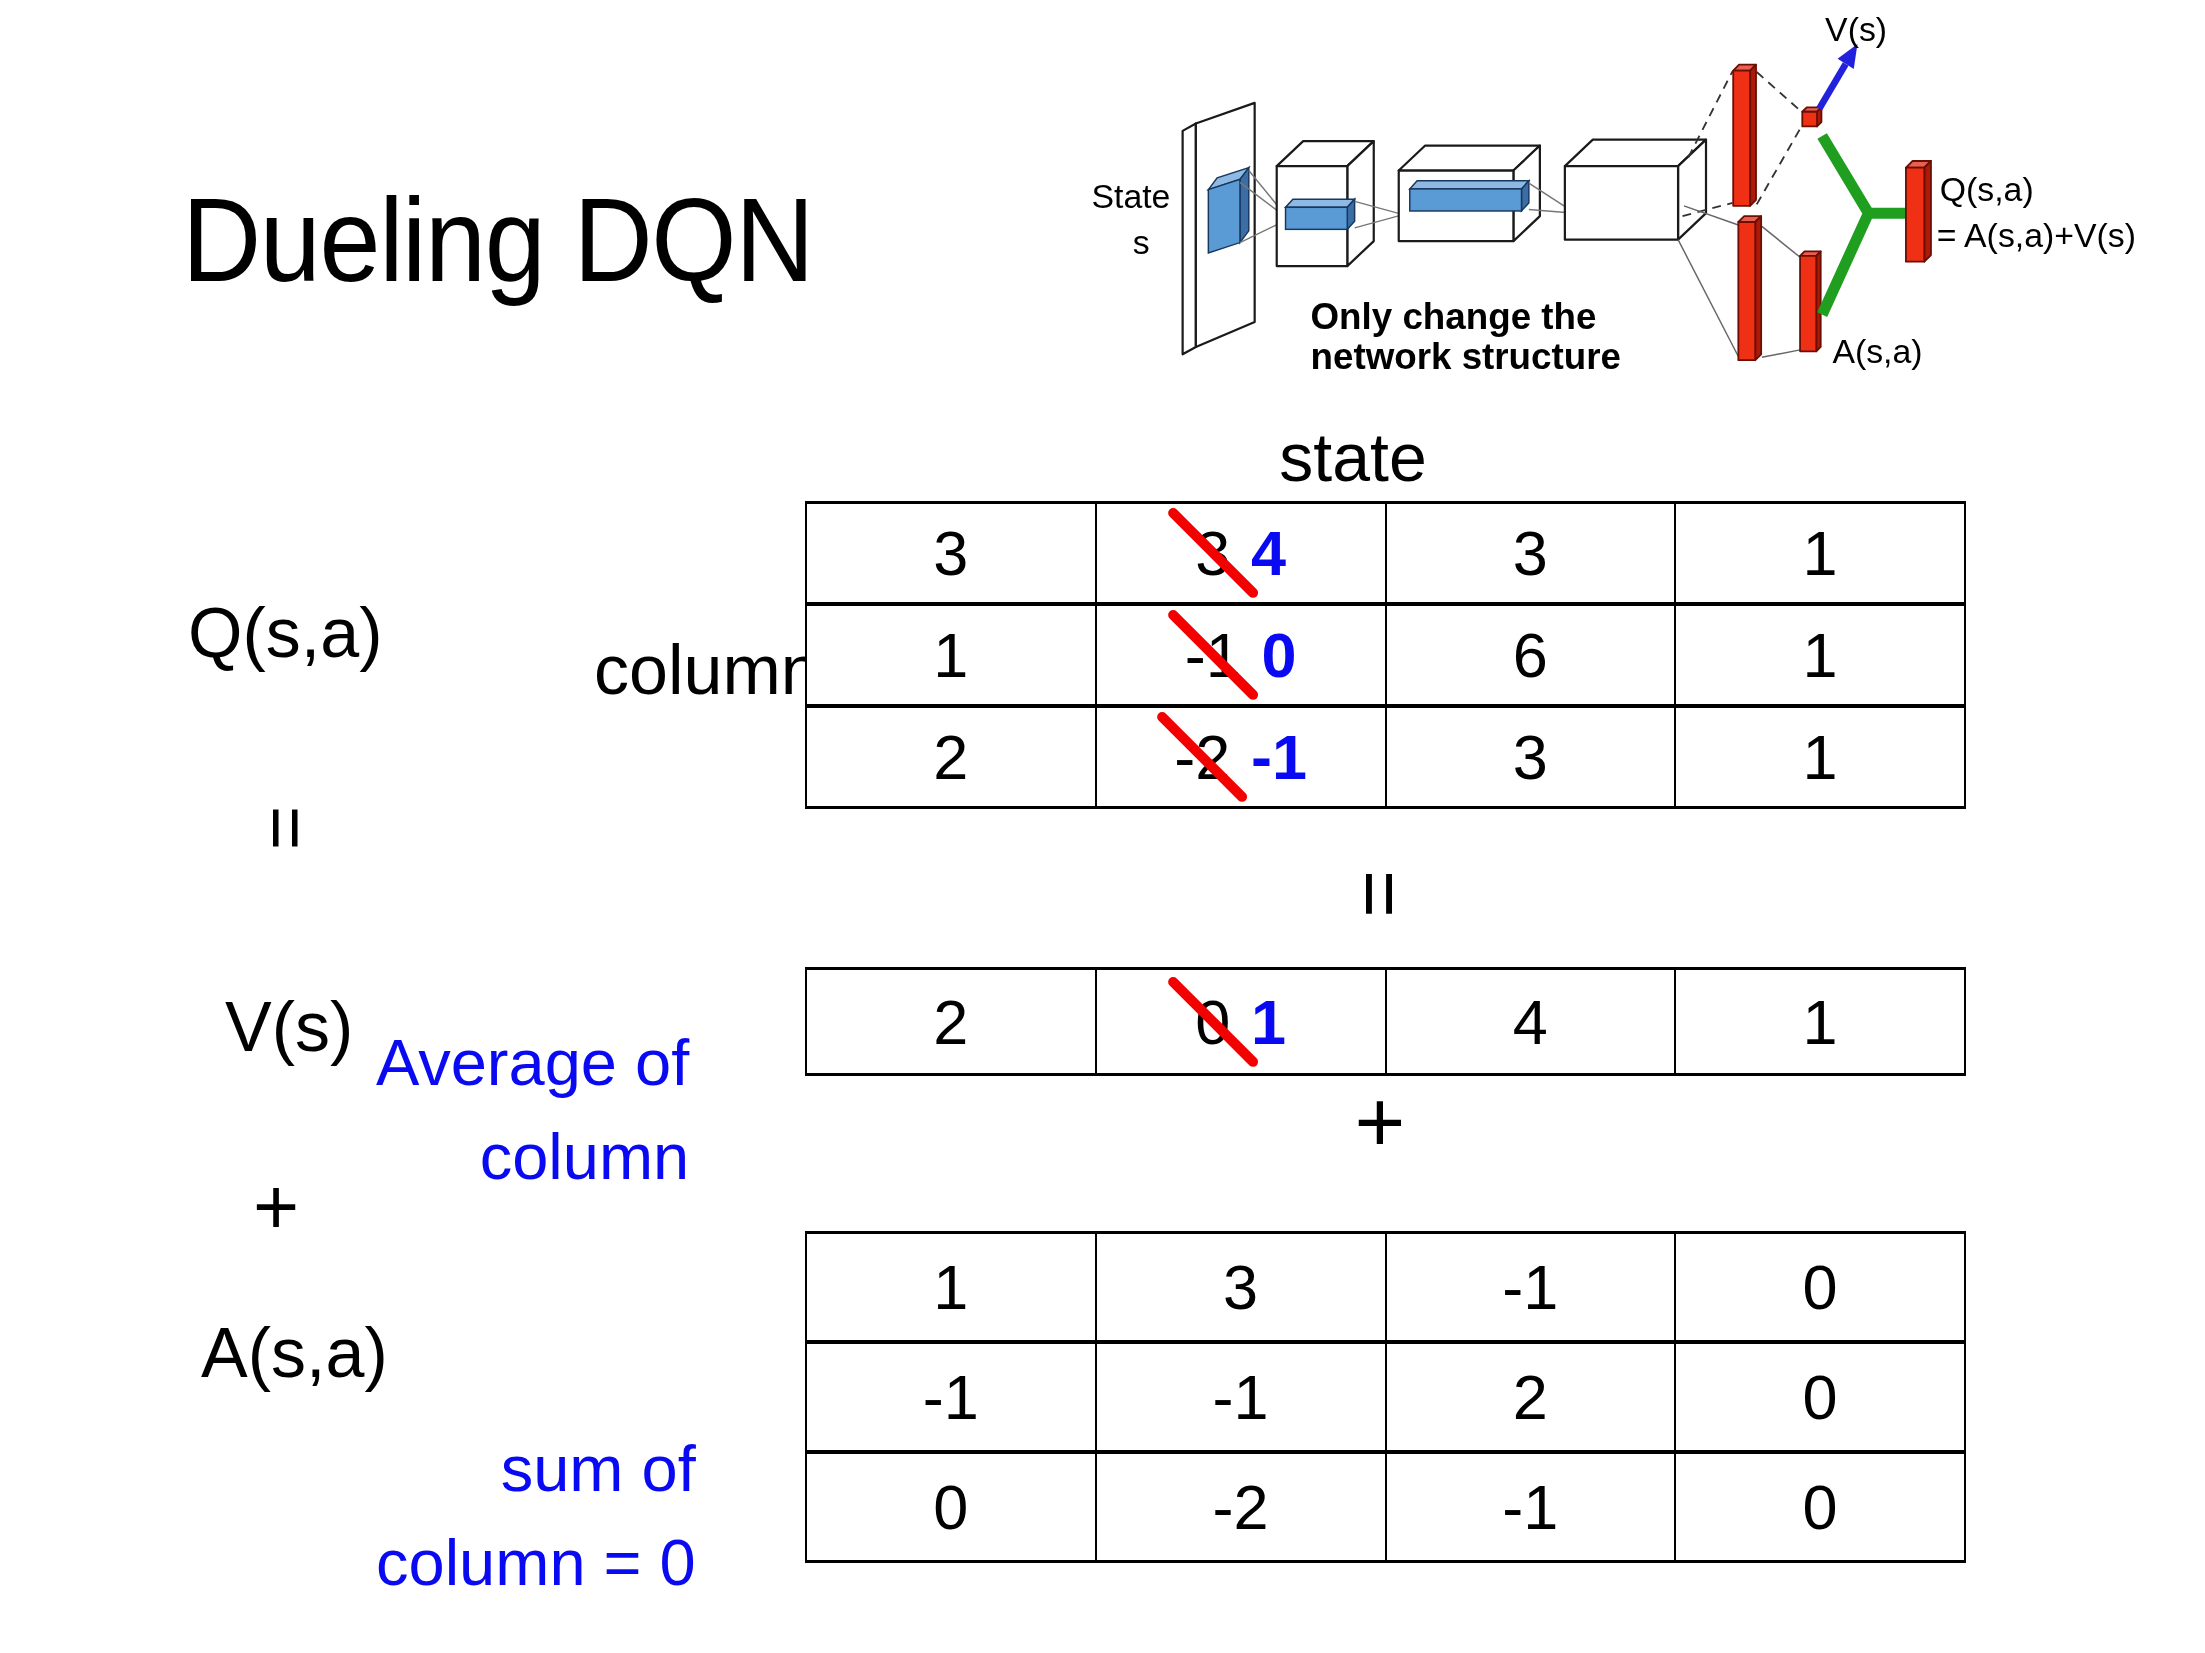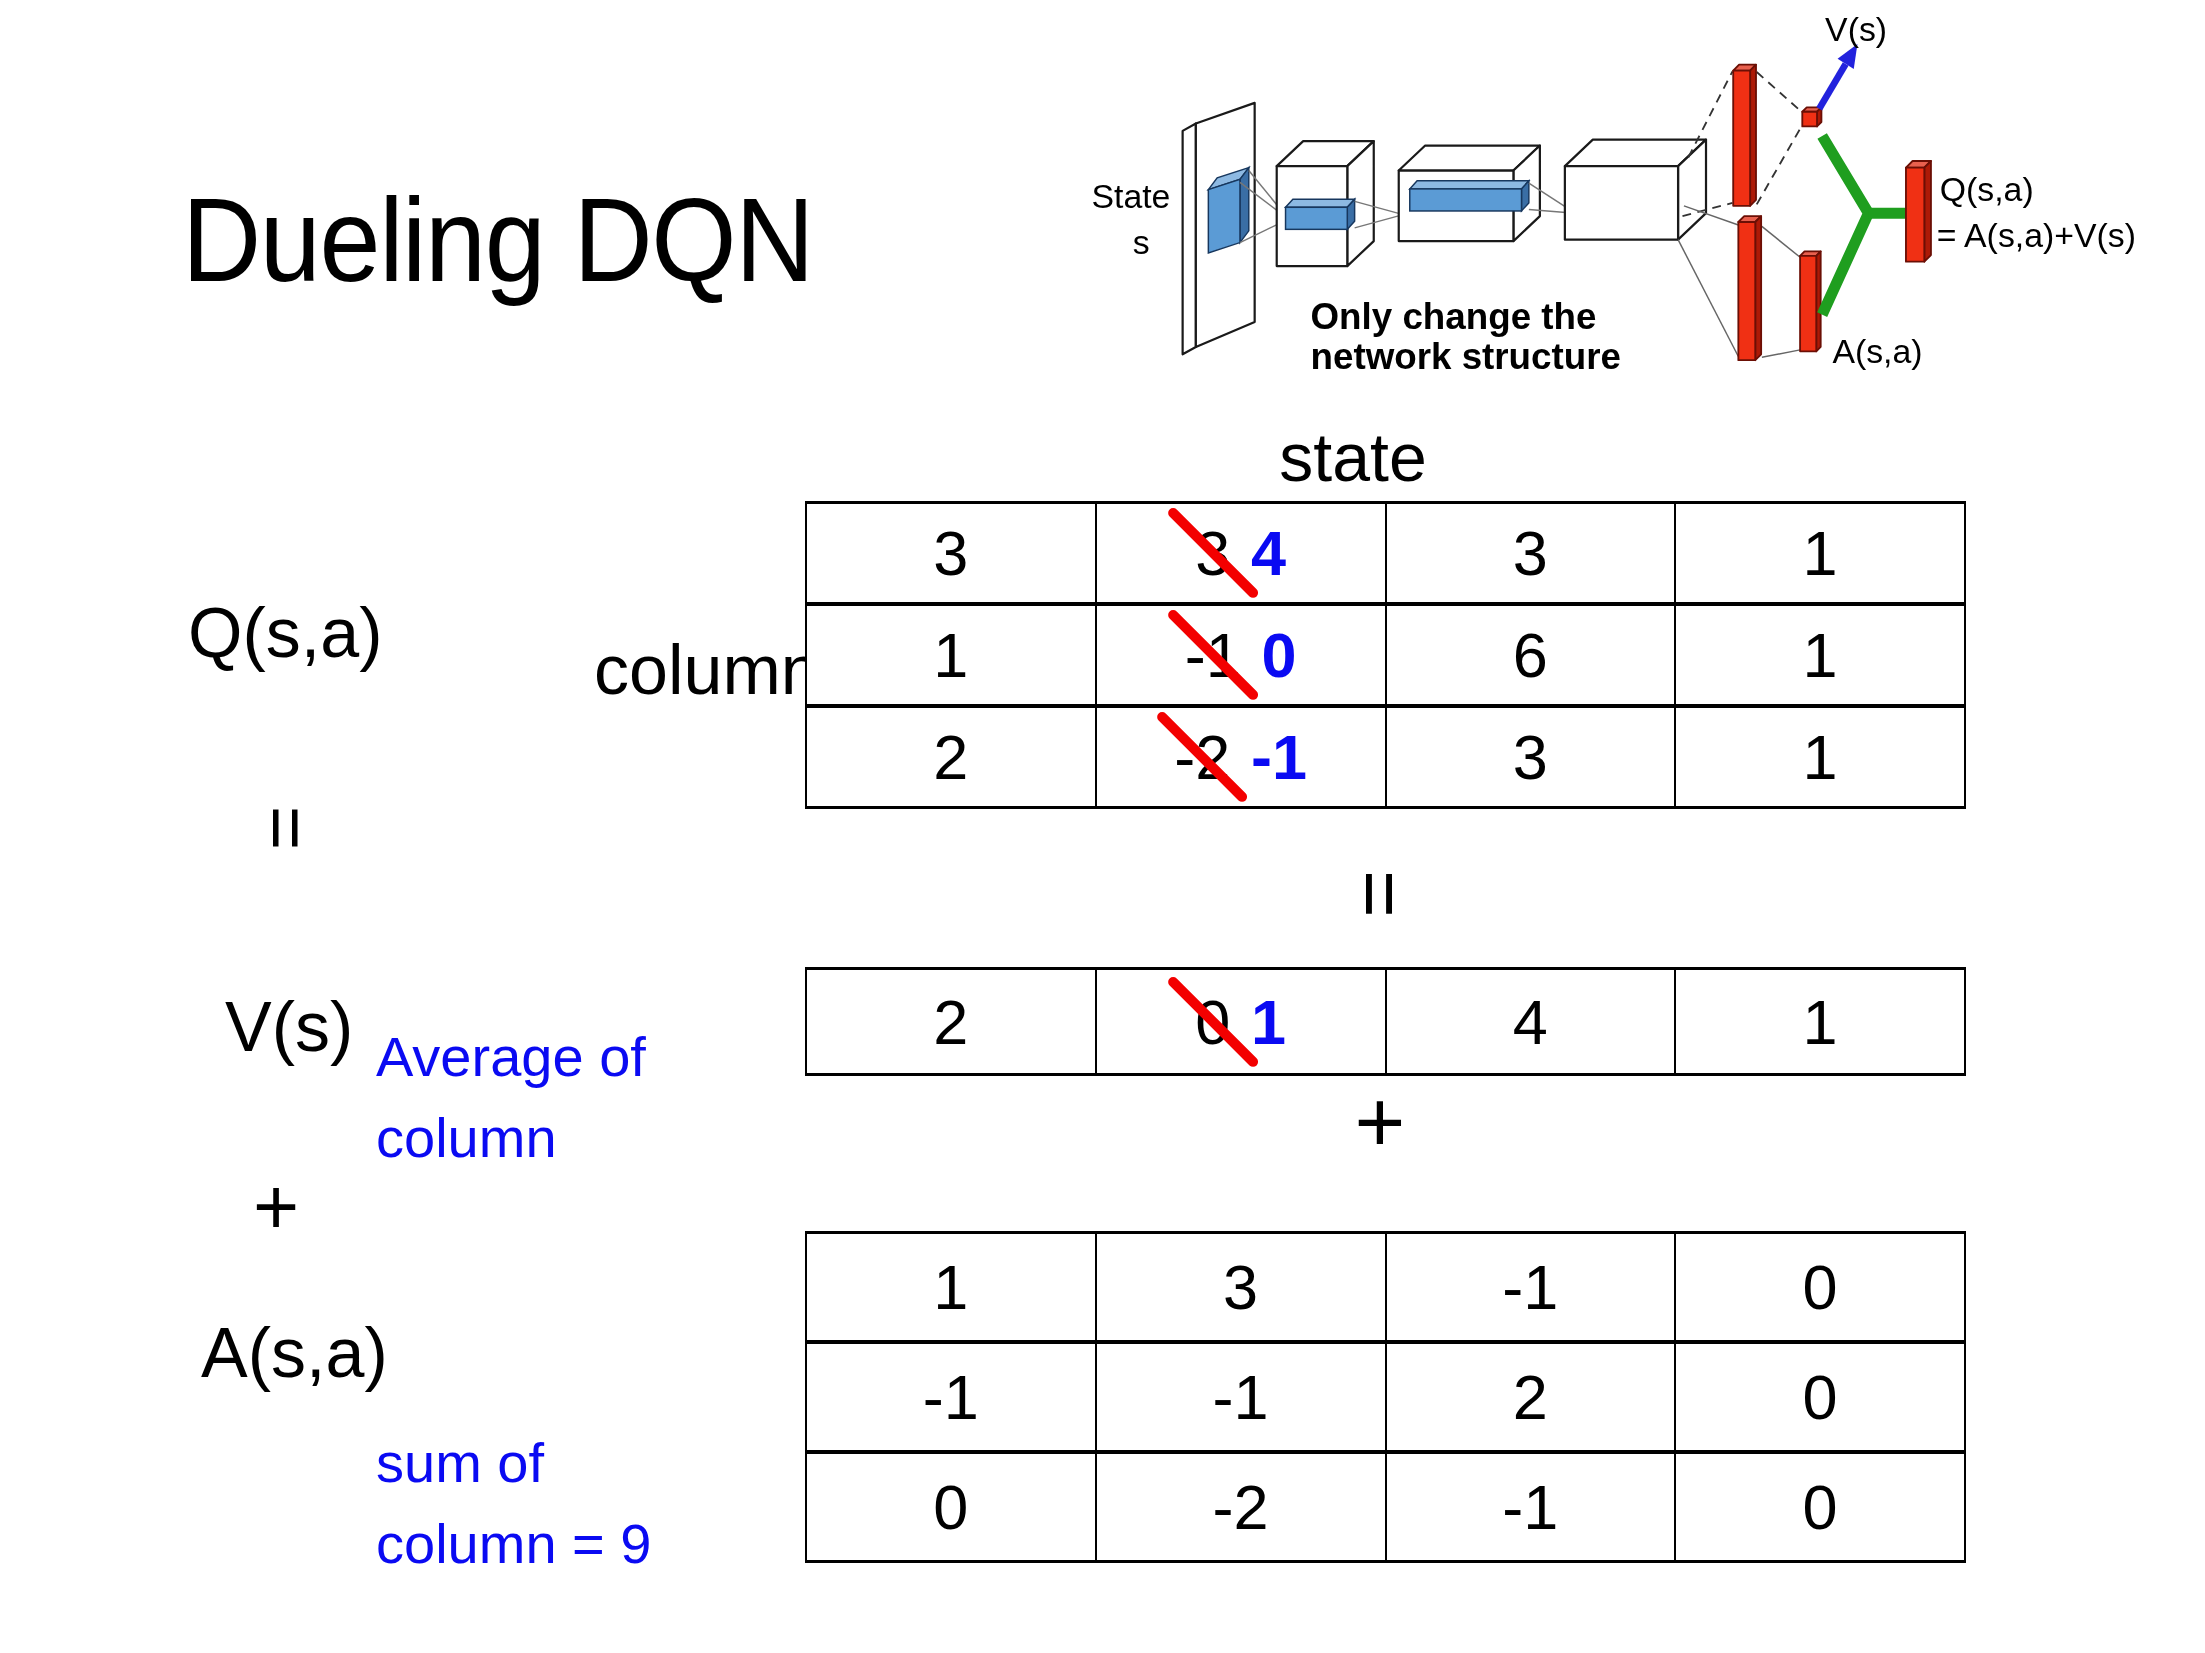--- a/index.html
+++ b/index.html
@@ -21,22 +21,23 @@
   .rot-eq{
     display:flex; align-items:center; justify-content:center;
     width:88px; height:88px; font-size:76px; transform:rotate(90deg);
   }
   .eq-left{left:243px; top:784px;}
   .eq-mid{left:1336px; top:850px; font-size:82px;}
   .plus{font-size:79px; line-height:1; }
   .plus-left{left:253px; top:1167px;}
   .plus-mid{left:1336px; top:1078px; width:88px; text-align:center; font-size:87px;}
   .note{
-    color:var(--annotation-blue,#0a0af2); font-size:56px; line-height:1.45;
+    color:var(--annotation-blue,#0a0af2); font-size:65px; line-height:1.45;
     white-space:pre-line;
+    text-align:right;
   }
   .avg-note{left:376px; top:1016px;}
   .sum-note{left:376px; top:1422px;}
 
   
   .tbl{
     position:absolute; left:805px; width:1161px; box-sizing:border-box;
     border:2.2px solid #000; border-top-width:3.7px; border-bottom-width:3.7px;
     display:flex; flex-direction:column; background:#fff;
   }
@@ -187,21 +188,21 @@
 
   <div class="abs lbl q-label">Q(s,a)</div>
   <div class="abs lbl action-label">column</div>
   <div class="abs rot-eq eq-left">=</div>
   <div class="abs lbl v-label">V(s)</div>
   <div class="abs note avg-note">Average of
 column</div>
   <div class="abs plus plus-left">+</div>
   <div class="abs lbl a-label">A(s,a)</div>
   <div class="abs note sum-note">sum of
-column = 9</div>
+column = 0</div>
 
   <div class="abs state-label">state</div>
   <div class="abs rot-eq eq-mid">=</div>
   <div class="abs plus plus-mid">+</div>
 
   <div class="tbl tbl-q">
       <div class="row">
         <div class="cell">
           <span class="num">3</span>
         </div>

